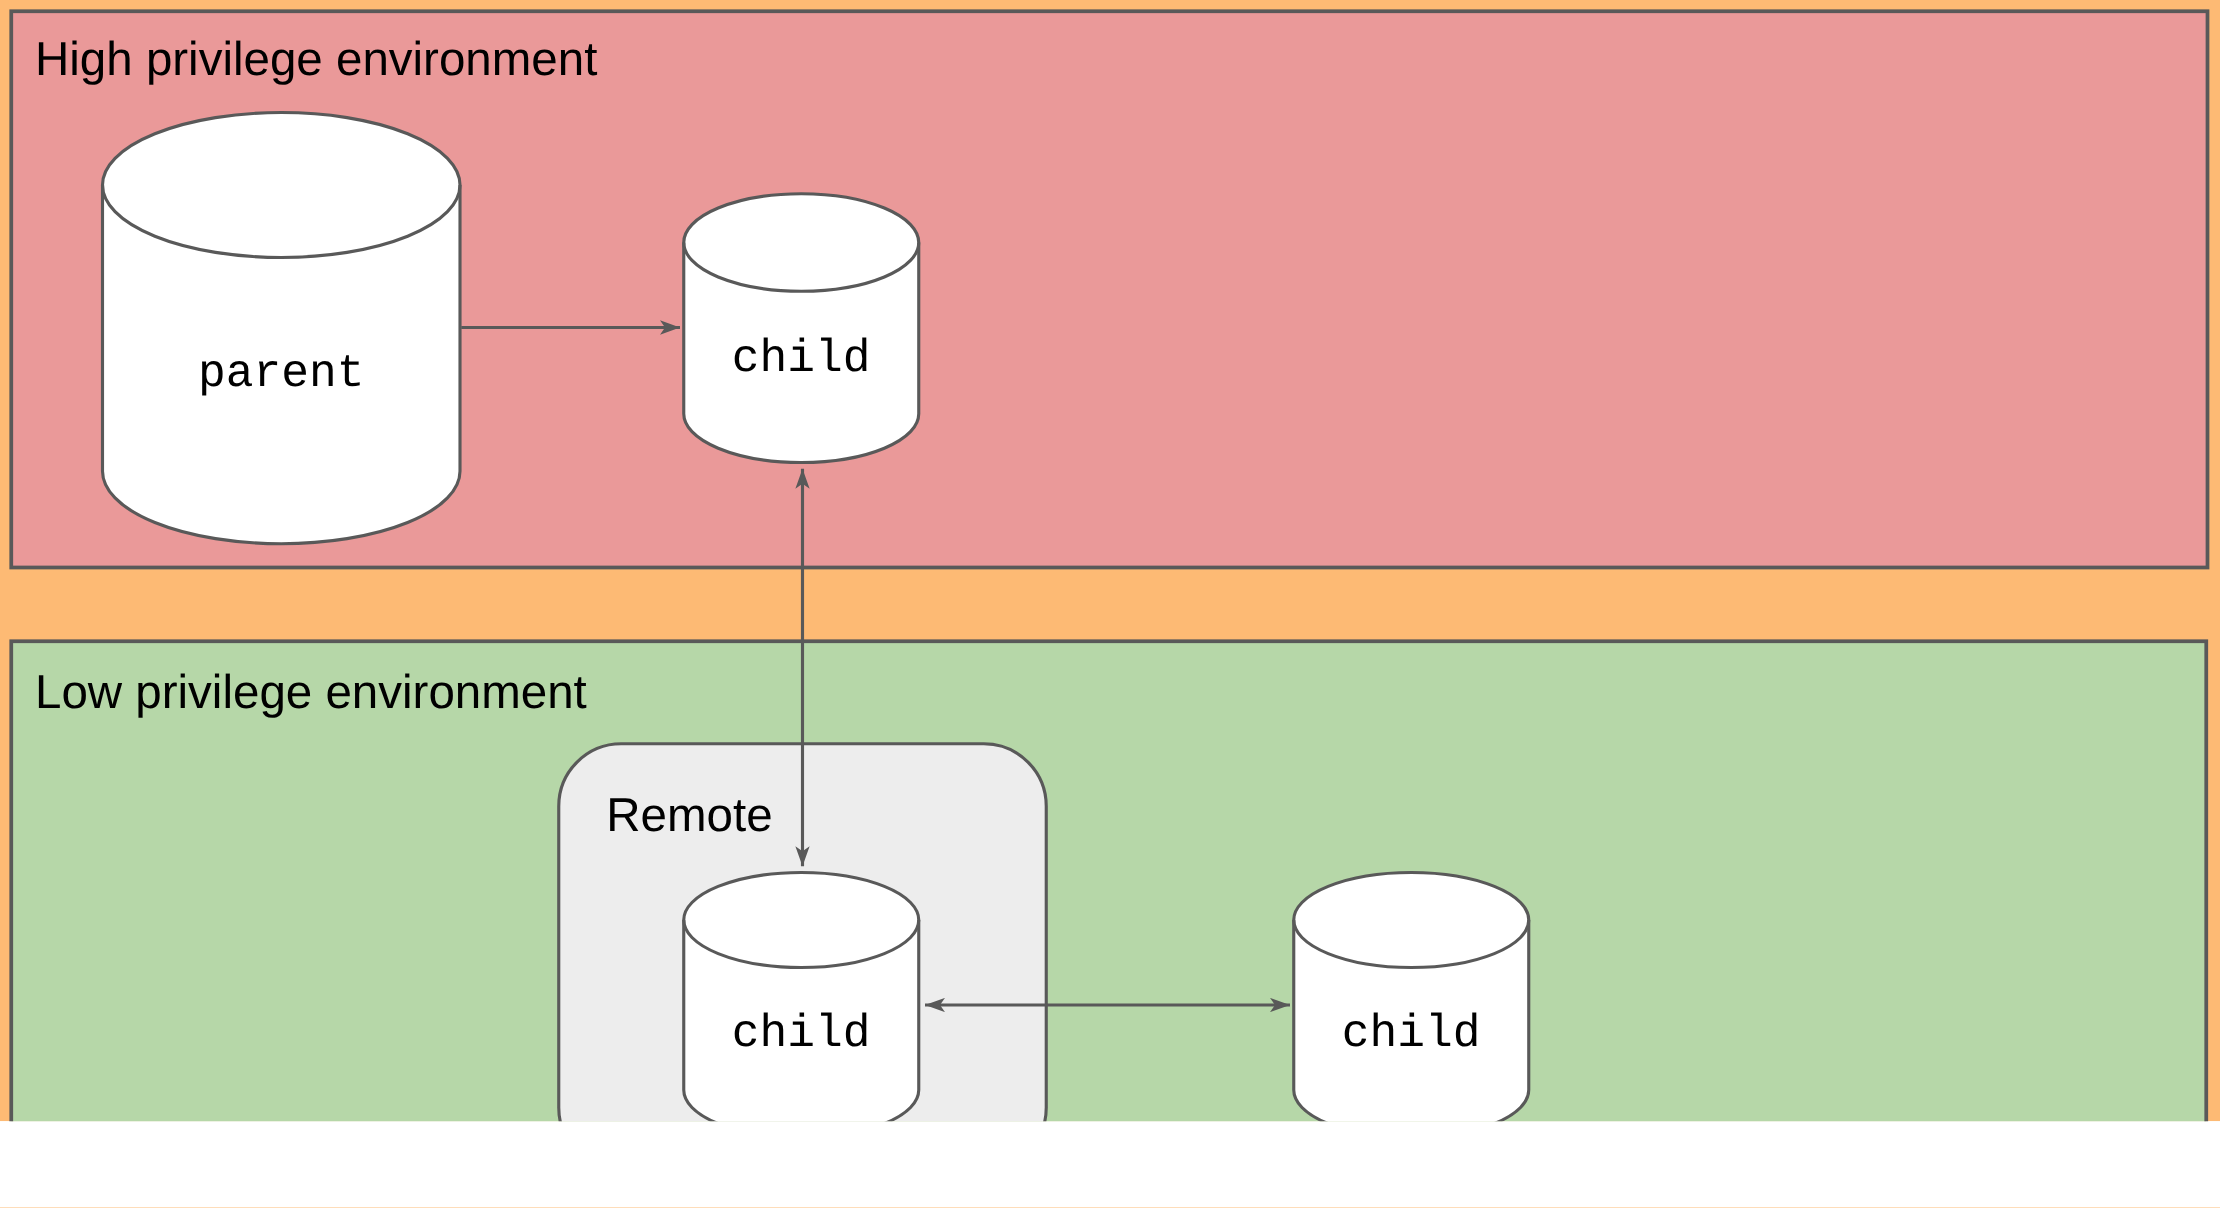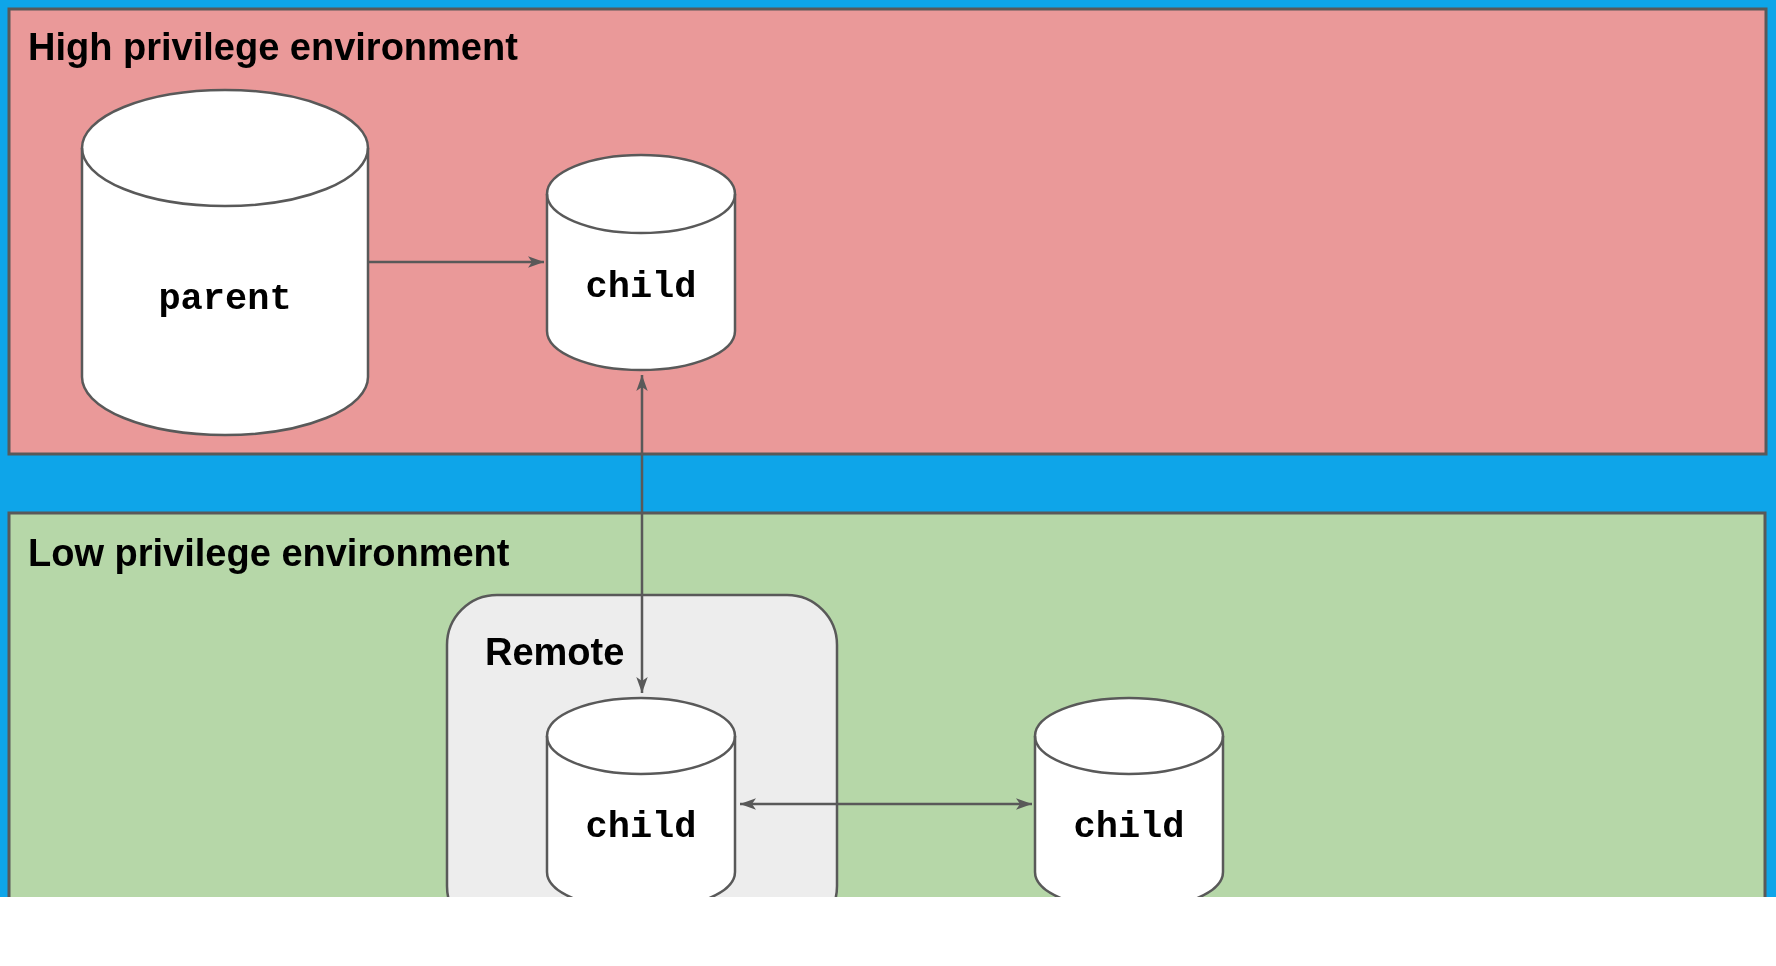--- a/index.html
+++ b/index.html
@@ -1,16 +1,16 @@
 <!DOCTYPE html>
 <html><head>
 <meta charset="utf-8">
 <style>
   html, body { margin: 0; padding: 0; background: #ffffff; }
-  .stage { position: relative; width: 1776px; height: 897px; background: #0ea5e9; font-weight: bold; }
+  .stage { position: relative; width: 1776px; height: 897px; background: #fdba74; }
   svg { display: block; }
 
   .env-box   { stroke: #595959; stroke-width: 3; }
   .group-box { stroke: #595959; stroke-width: 2.5; }
 
   .cyl  { stroke: #595959; stroke-width: 2.5; }
   .rim  { fill: none; stroke: #595959; stroke-width: 2.5; }
 
   .edge { stroke: #595959; stroke-width: 2.5; fill: none; }
 

